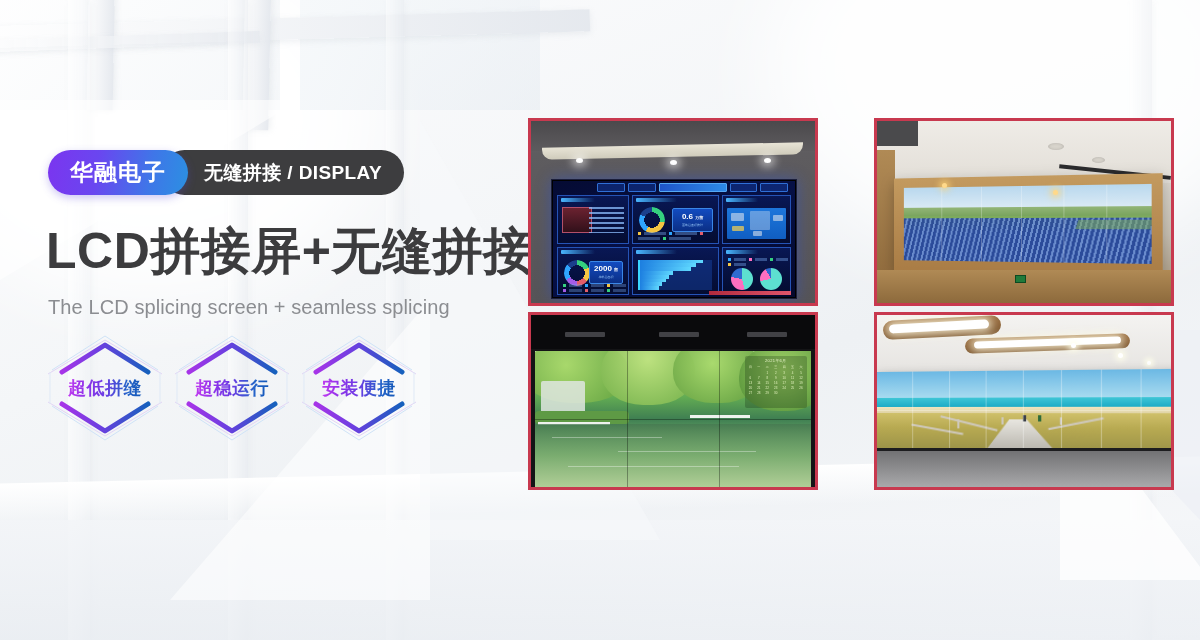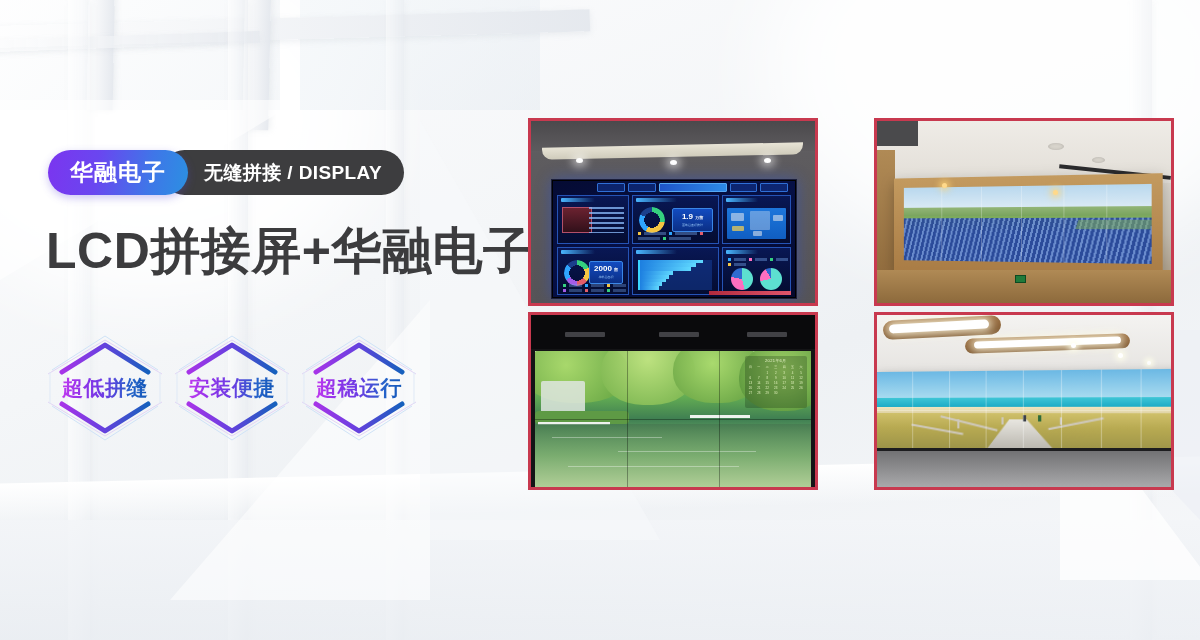--- a/index.html
+++ b/index.html
@@ -44,21 +44,21 @@
     font-size:50px;font-weight:bold;color:#3c3c3e;letter-spacing:.5px;
     white-space:nowrap;line-height:1;}
   .subline{position:absolute;left:48px;top:296px;
     font-size:20px;color:#8b8d91;letter-spacing:.1px;white-space:nowrap;}
 
   
   .features{position:absolute;left:46px;top:332px;display:flex;gap:9px;}
   .feature{position:relative;width:118px;height:112px;
     display:flex;align-items:center;justify-content:center;}
   .hexline{position:absolute;inset:0;}
-  .feat-label{position:relative;z-index:3;font-size:21px;font-weight:bold;
+  .feat-label{position:relative;z-index:3;font-size:18px;font-weight:bold;
     letter-spacing:.5px;white-space:nowrap;
     background:linear-gradient(90deg,#c03bf0 0%,#9333ea 22%,#6b3ce4 50%,#2563c9 80%,#1257b8 100%);
     -webkit-background-clip:text;background-clip:text;color:transparent;
     -webkit-text-fill-color:transparent;}
 
   
   .photos{position:absolute;left:528px;top:118px;width:646px;height:372px;}
   .photo{position:absolute;border:3px solid #c8394f;box-sizing:border-box;
     overflow:hidden;background:#2a2a2e;}
   .ph1{left:0;top:0;width:290px;height:188px;}
@@ -203,21 +203,22 @@
     <div class="tri" style="left:0px;top:100px;border-right:300px solid transparent;border-top:180px solid rgba(255,255,255,.6);"></div>
   </div>
 
   <div class="left">
 
     <div class="badge">
       <div class="badge-brand">华融电子</div>
       <div class="badge-sub">无缝拼接 / DISPLAY</div>
     </div>
 
-    <div class="headline">LCD拼接屏+华融电子</div>
+    <div class="headline">LCD拼接屏+无缝拼接</div>
+    <div class="subline">The LCD splicing screen + seamless splicing</div>
 
     <div class="features">
 
       <div class="feature">
         <svg class="hexline" viewBox="0 0 118 112">
           <defs>
             <linearGradient id="gchev1" x1="0" y1="0" x2="1" y2="0">
               <stop offset="0" stop-color="#a734e8"></stop>
                 <stop offset="45%" stop-color="#6b3fe0"></stop>
                 <stop offset="100%" stop-color="#1660bd"></stop>
@@ -240,35 +241,35 @@
         <svg class="hexline" viewBox="0 0 118 112">
           <polyline points="6,38 59,4 112,38" fill="none" stroke="#cfe3f7" stroke-width="1"></polyline>
           <polyline points="2,42 59,8 116,42" fill="none" stroke="#e2d4f5" stroke-width="1"></polyline>
           <polyline points="6,74 59,108 112,74" fill="none" stroke="#cfe3f7" stroke-width="1"></polyline>
           <polyline points="2,70 59,104 116,70" fill="none" stroke="#e2d4f5" stroke-width="1"></polyline>
           <line x1="4" y1="40" x2="4" y2="72" stroke="#dfe9f6" stroke-width="1"></line>
           <line x1="114" y1="40" x2="114" y2="72" stroke="#dfe9f6" stroke-width="1"></line>
           <polyline points="16,40 59,13 102,40" fill="none" stroke="url(#gchev1)" stroke-width="5" stroke-linecap="round" stroke-linejoin="round"></polyline>
           <polyline points="16,72 59,99 102,72" fill="none" stroke="url(#gchev1)" stroke-width="5" stroke-linecap="round" stroke-linejoin="round"></polyline>
         </svg>
-        <span class="feat-label">安装便捷</span>
+        <span class="feat-label">超稳运行</span>
       </div>
 
       <div class="feature">
         <svg class="hexline" viewBox="0 0 118 112">
           <polyline points="6,38 59,4 112,38" fill="none" stroke="#cfe3f7" stroke-width="1"></polyline>
           <polyline points="2,42 59,8 116,42" fill="none" stroke="#e2d4f5" stroke-width="1"></polyline>
           <polyline points="6,74 59,108 112,74" fill="none" stroke="#cfe3f7" stroke-width="1"></polyline>
           <polyline points="2,70 59,104 116,70" fill="none" stroke="#e2d4f5" stroke-width="1"></polyline>
           <line x1="4" y1="40" x2="4" y2="72" stroke="#dfe9f6" stroke-width="1"></line>
           <line x1="114" y1="40" x2="114" y2="72" stroke="#dfe9f6" stroke-width="1"></line>
           <polyline points="16,40 59,13 102,40" fill="none" stroke="url(#gchev1)" stroke-width="5" stroke-linecap="round" stroke-linejoin="round"></polyline>
           <polyline points="16,72 59,99 102,72" fill="none" stroke="url(#gchev1)" stroke-width="5" stroke-linecap="round" stroke-linejoin="round"></polyline>
         </svg>
-        <span class="feat-label">超稳运行</span>
+        <span class="feat-label">安装便捷</span>
       </div>
 
     </div>
   </div>
 
   <div class="photos">
 
     <div class="photo ph1">
       <div class="inner">
         <div class="room1"></div>
@@ -296,21 +297,21 @@
                 <div style="position:absolute;left:4px;top:11px;width:40%;height:24px;background:linear-gradient(180deg,#6b2230,#31101a);border:1px solid #b3506a;"></div>
                 <div style="position:absolute;right:4px;top:11px;width:50%;height:26px;background:repeating-linear-gradient(180deg,rgba(140,190,255,.75) 0 2px,transparent 2px 5px);"></div>
               </div>
 
               <div class="pnl">
                   <div class="pnl-hd"></div>
                 <div class="donut" style="left:6px;top:11px;width:26px;height:26px;
                   background:conic-gradient(#35d07f 0 28%,#f5c542 28% 58%,#2fa6ff 58% 82%,#1b3f8c 82% 100%);
                   -webkit-mask:radial-gradient(circle,transparent 42%,#000 43%);mask:radial-gradient(circle,transparent 42%,#000 43%);"></div>
                 <div class="statbox" style="right:5px;top:12px;width:46%;height:22px;">
-                  <div class="statnum"><span>1.9</span> <span style="font-size:4px">万亩</span></div>
+                  <div class="statnum"><span>0.6</span> <span style="font-size:4px">万亩</span></div>
                   <div class="statsub">基地总面积统计</div>
                 </div>
                 <div class="legend" style="left:5px;bottom:3px;width:92%;">
                   <div class="lgd" style="background:#f5c542"></div>
                     <div style="width:22px;height:3px;background:rgba(120,170,240,.4)"></div>
                   <div class="lgd" style="background:#2fa6ff"></div>
                     <div style="width:22px;height:3px;background:rgba(120,170,240,.4)"></div>
                   <div class="lgd" style="background:#e35d6a"></div>
                     <div style="width:22px;height:3px;background:rgba(120,170,240,.4)"></div>
                   <div class="lgd" style="background:#35d07f"></div>

